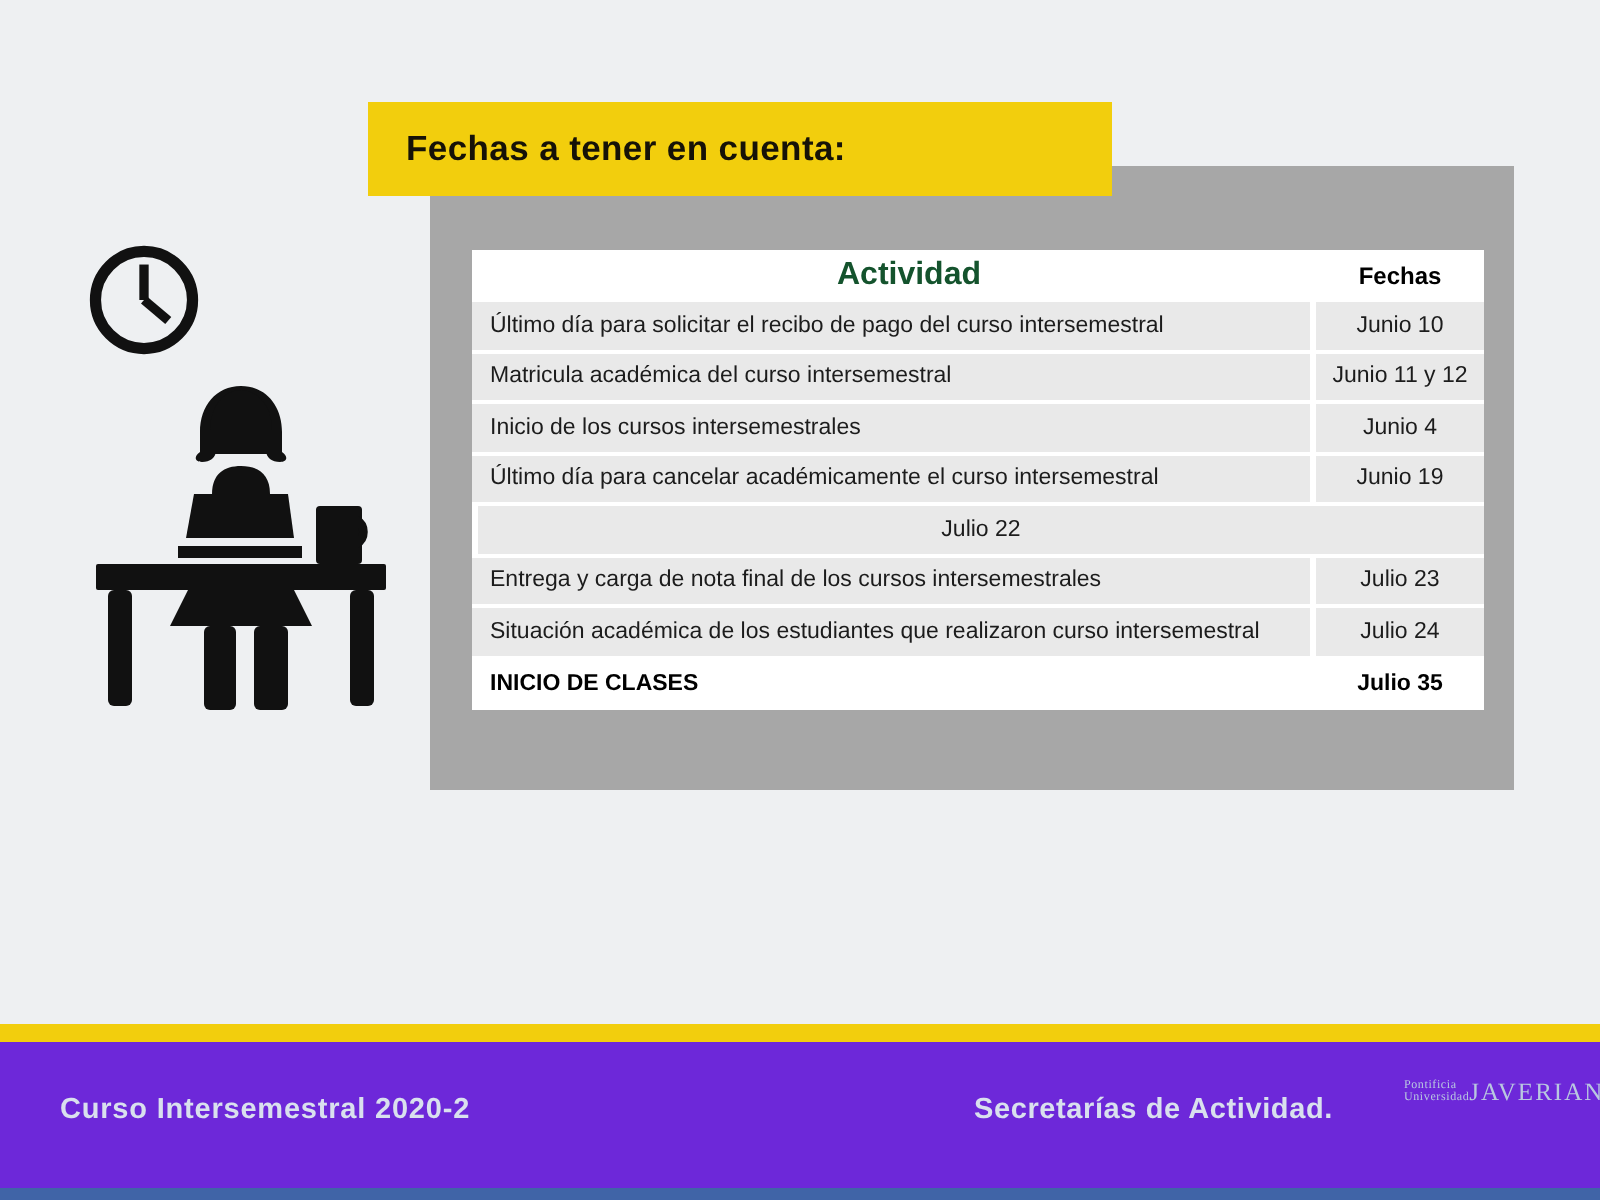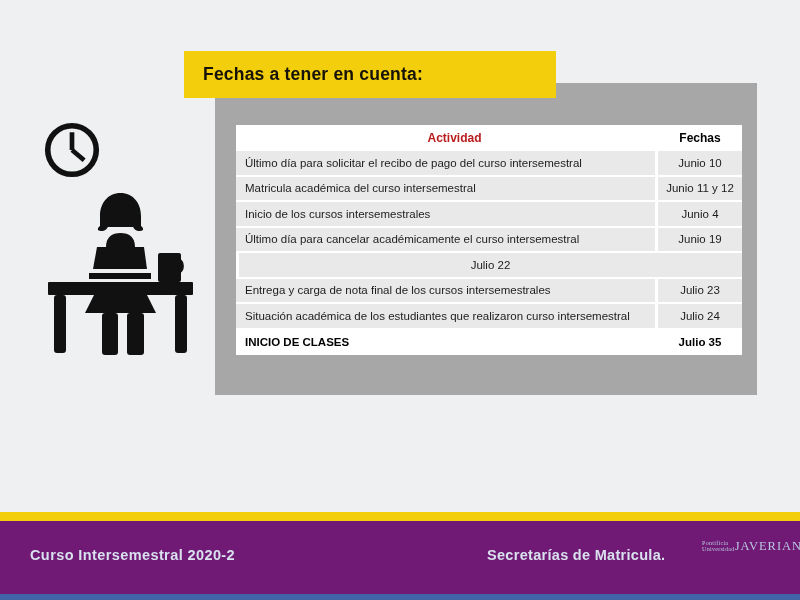--- a/index.html
+++ b/index.html
@@ -45,34 +45,34 @@
   .cell-act {
     width: 419px; display: flex; align-items: center;
     padding: 0 6px 0 9px;
     font-size: 11.5px; color: #1c1c1c; white-space: nowrap; overflow: hidden;
   }
   .cell-date {
     flex: 1; display: flex; align-items: center; justify-content: center;
     border-left: 3px solid #ffffff;
     font-size: 11.5px; color: #1c1c1c; white-space: nowrap;
   }
-  .trow.header .cell-act { justify-content: center; font-weight: bold; font-size: 12px; color: #b91c1c; padding-left: 24px; }
+  .trow.header .cell-act { justify-content: center; font-weight: bold; font-size: 16px; color: #14532d; padding-left: 24px; }
   .trow.header .cell-date { font-weight: bold; font-size: 12px; color: #000; }
   .trow.gray .cell-act, .trow.gray .cell-date { background: #e9e9e9; }
   .trow.gray { border-bottom: 2px solid #ffffff; background: #ffffff; }
   .trow.final .cell-act, .trow.final .cell-date { background: #ffffff; font-weight: bold; color: #000; }
 
   
   .yellow-stripe {
     position: absolute; left: 0; top: 512px; width: 800px; height: 9px;
     background: #f2ce0d; z-index: 4;
   }
   .footer-bar {
     position: absolute; left: 0; top: 521px; width: 800px; height: 79px;
-    background: #701a75; z-index: 4;
+    background: #6d28d9; z-index: 4;
   }
   .footer-bar .bottom-light {
     position: absolute; left: 0; bottom: 0; width: 100%; height: 6px;
     background: #4064a7;
   }
   .footer-left {
     position: absolute; left: 30px; top: 26px;
     font-size: 14.5px; font-weight: bold; color: #d9e0ee; letter-spacing: .4px;
   }
   .footer-right {
@@ -166,21 +166,21 @@
     </div>
     <div class="trow final">
       <div class="cell-act">INICIO DE CLASES</div>
       <div class="cell-date">Julio 35</div>
     </div>
   </div>
 
   <div class="yellow-stripe"></div>
   <div class="footer-bar">
     <div class="footer-left">Curso Intersemestral 2020-2</div>
-    <div class="footer-right">Secretarías de Matricula.</div>
+    <div class="footer-right">Secretarías de Actividad.</div>
     <div class="logo">
       <svg width="44" height="48" viewBox="0 0 40 46">
         <g stroke="#b9c7e0" fill="none" stroke-width="1.2" stroke-linecap="round">
           <line x1="20" y1="1" x2="20" y2="6"></line>
           <line x1="17.5" y1="3.5" x2="22.5" y2="3.5"></line>
           <path d="M13,10 L15,7 L18,9.5 L20,6.5 L22,9.5 L25,7 L27,10 L26,13 L14,13 Z"></path>
           <path d="M20,13.5 C12,12.5 8,15 9.5,19 C4.5,20 4.5,25 8.5,26 C4.5,30 7.5,35 12.5,34 C13.5,39 17,42.5 20,42.5 C23,42.5 26.5,39 27.5,34 C32.5,35 35.5,30 31.5,26 C35.5,25 35.5,20 30.5,19 C32,15 28,12.5 20,13.5 Z"></path>
         </g>
         <text x="20" y="27.5" text-anchor="middle" font-size="8" font-weight="bold" fill="#b9c7e0" font-family="Liberation Serif, serif">IHS</text>
       </svg>

